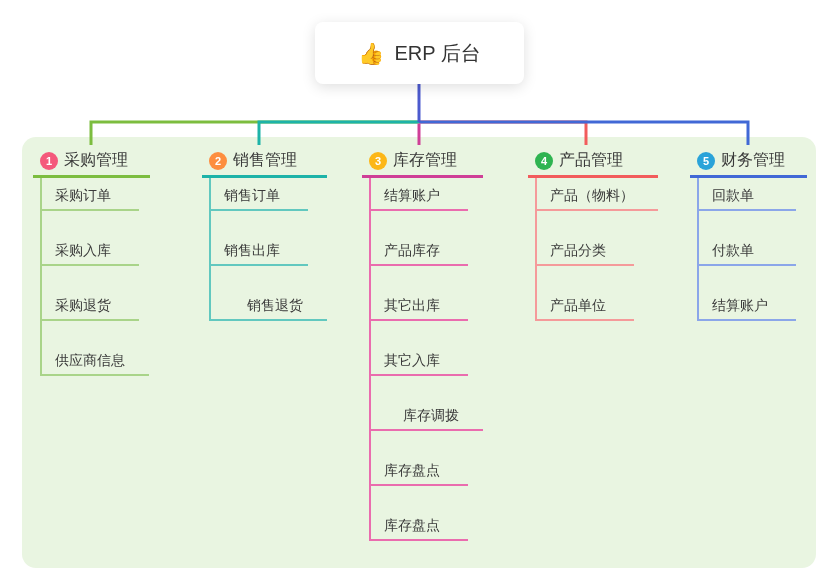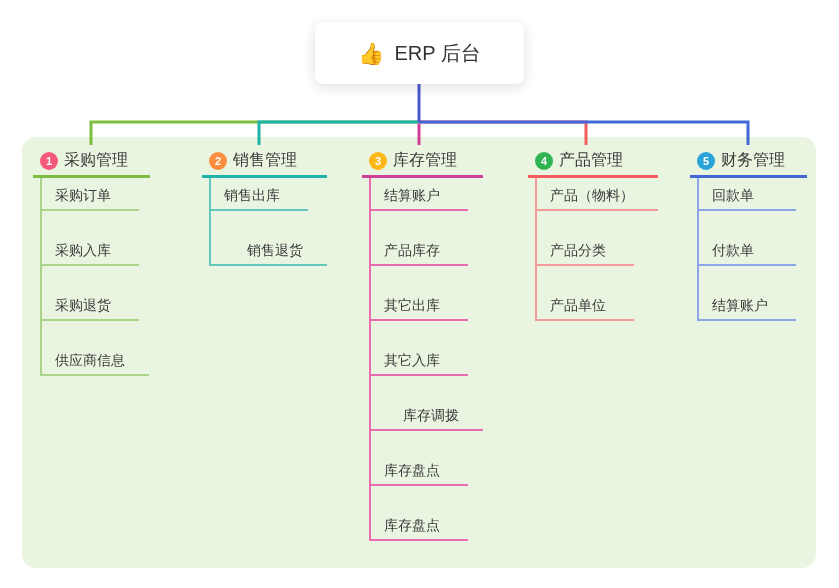--- a/index.html
+++ b/index.html
@@ -80,20 +80,23 @@
     </div>
   </div>
 
   <div class="branch b2">
     <div class="branch-header" style="border-bottom-color: rgb(29, 179, 168);">
       <span class="badge" style="background-color: rgb(253, 142, 63);">2</span>
       <span>销售管理</span>
     </div>
     <div class="branch-body" style="border-left-color: rgb(98, 200, 191);">
       <div class="child">
+          <div class="child-label" style="border-bottom-color: rgb(98, 200, 191);">销售订单</div>
+        </div>
+      <div class="child">
           <div class="child-label" style="border-bottom-color: rgb(98, 200, 191);">销售出库</div>
         </div>
       <div class="child">
           <div class="child-label" style="border-bottom-color: rgb(98, 200, 191); padding-left: 36px;">销售退货</div>
         </div>
     </div>
   </div>
 
   <div class="branch b3">
     <div class="branch-header" style="border-bottom-color: rgb(207, 63, 151);">

